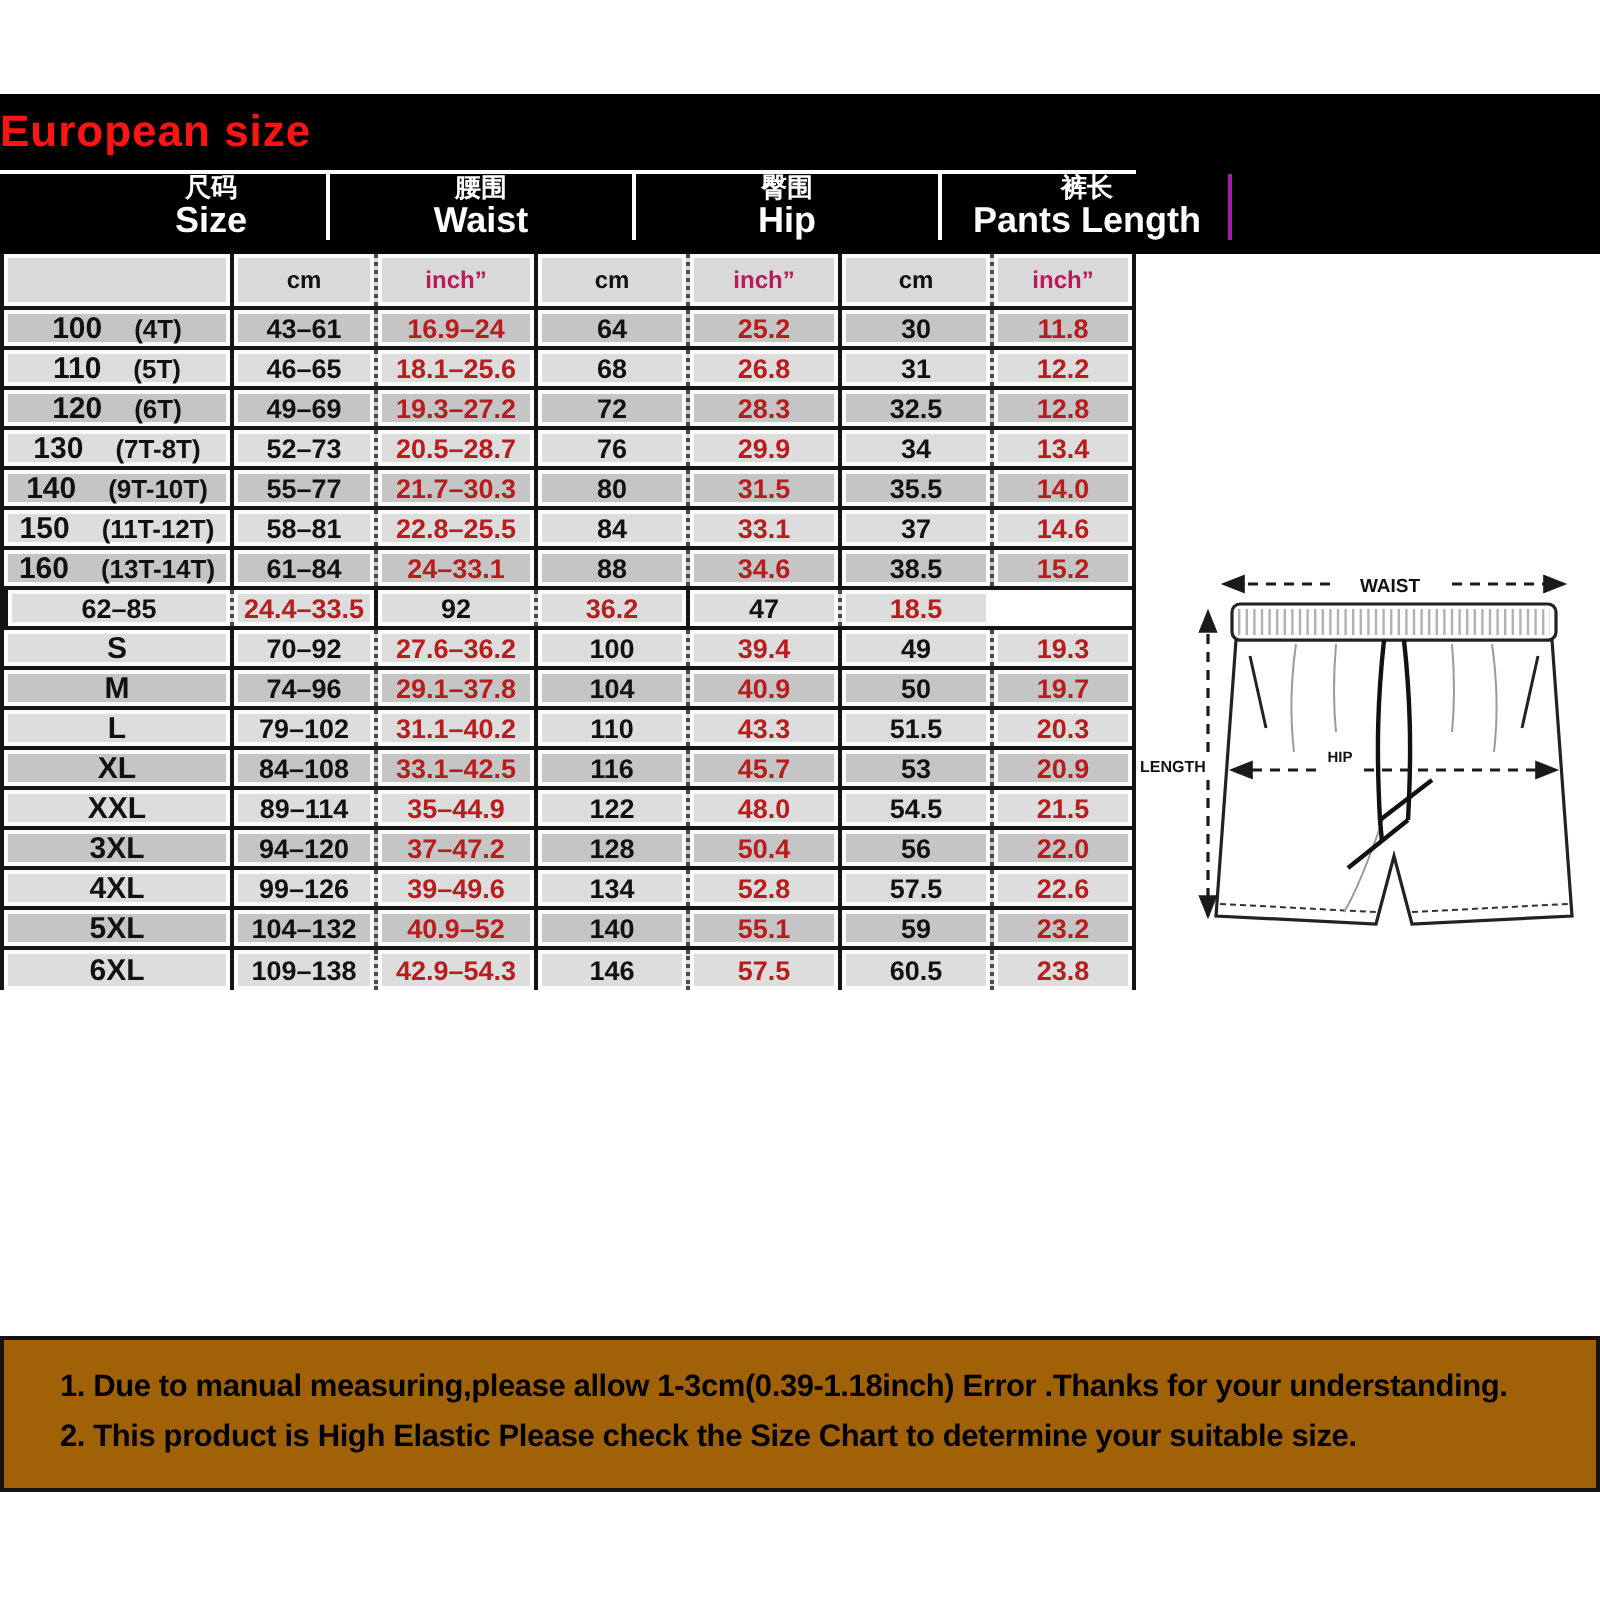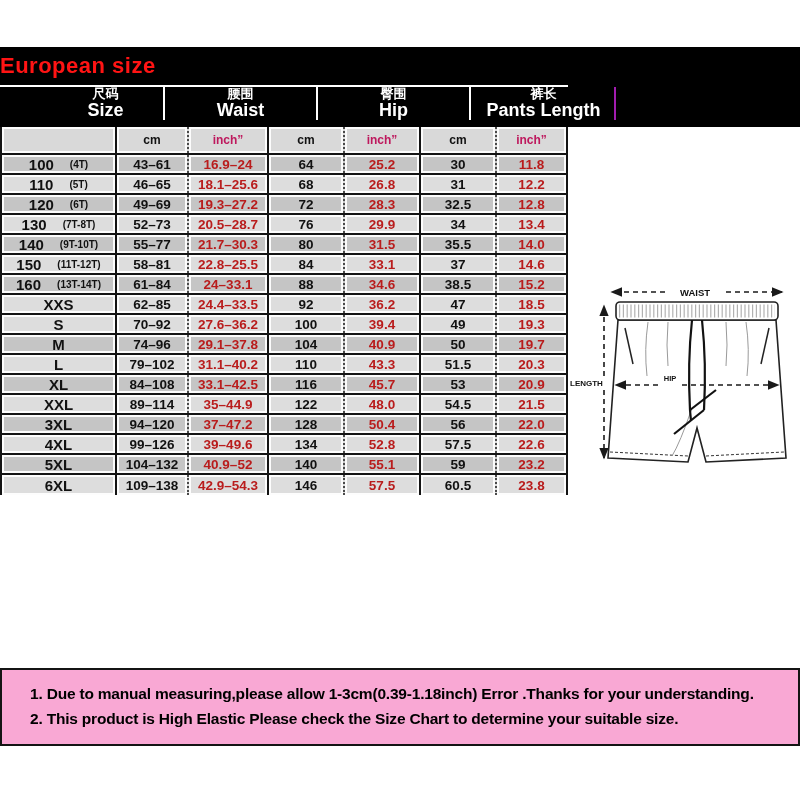--- a/index.html
+++ b/index.html
@@ -23,24 +23,24 @@
   .trow.units { height:28px; }
   .c { display:flex; align-items:center; justify-content:center; box-shadow:inset 0 0 0 2px rgba(255,255,255,0.92); font-size:13.5px; color:#111; overflow:hidden; }
   .c.g { border-left:2px solid #141414; }
   .c.d { border-left:2px dotted #4a4a4a; }
   .units .c { background:#d9d9d9; font-size:12px; }
   .units .inchu { color:#be185d; }
   .trow.dark .c { background:#c5c5c5; }
   .trow.light .c { background:#dddddd; }
   .c.red { color:#b91c1c; }
   .c.size { font-size:15px; gap:16px; }
-  .c.size .tag { font-size:10px; }
+  .c.size .tag { font-size:13px; }
 
   
-  .notes { position:absolute; top:668px; left:0; width:800px; height:78px; border:2px solid #141414; background:#f9a8d4; padding:11px 10px 0 28px; }
+  .notes { position:absolute; top:668px; left:0; width:800px; height:78px; border:2px solid #141414; background:#a16207; padding:11px 10px 0 28px; }
   .notes div { font-size:15.5px; color:#000; line-height:25px; letter-spacing:-0.2px; white-space:nowrap; }
 
   
   .diagram { position:absolute; left:570px; top:258px; width:228px; height:222px; }
   .dim-label { font-family:"Liberation Sans", sans-serif; font-weight:700; fill:#111; }
 </style>
 </head>
 <body>
 
 <div class="band">
@@ -157,23 +157,20 @@
           <span class="tag">(13T-14T)</span>
         </div>
         <div class="c g">61–84</div>
         <div class="c d red">24–33.1</div>
         <div class="c g">88</div>
         <div class="c d red">34.6</div>
         <div class="c g">38.5</div>
         <div class="c d red">15.2</div>
       </div>
       <div class="trow light">
-        <div class="c size">
-          <span>XXS</span>
-        </div>
         <div class="c g">62–85</div>
         <div class="c d red">24.4–33.5</div>
         <div class="c g">92</div>
         <div class="c d red">36.2</div>
         <div class="c g">47</div>
         <div class="c d red">18.5</div>
       </div>
       <div class="trow light">
         <div class="c size">
           <span>S</span>

